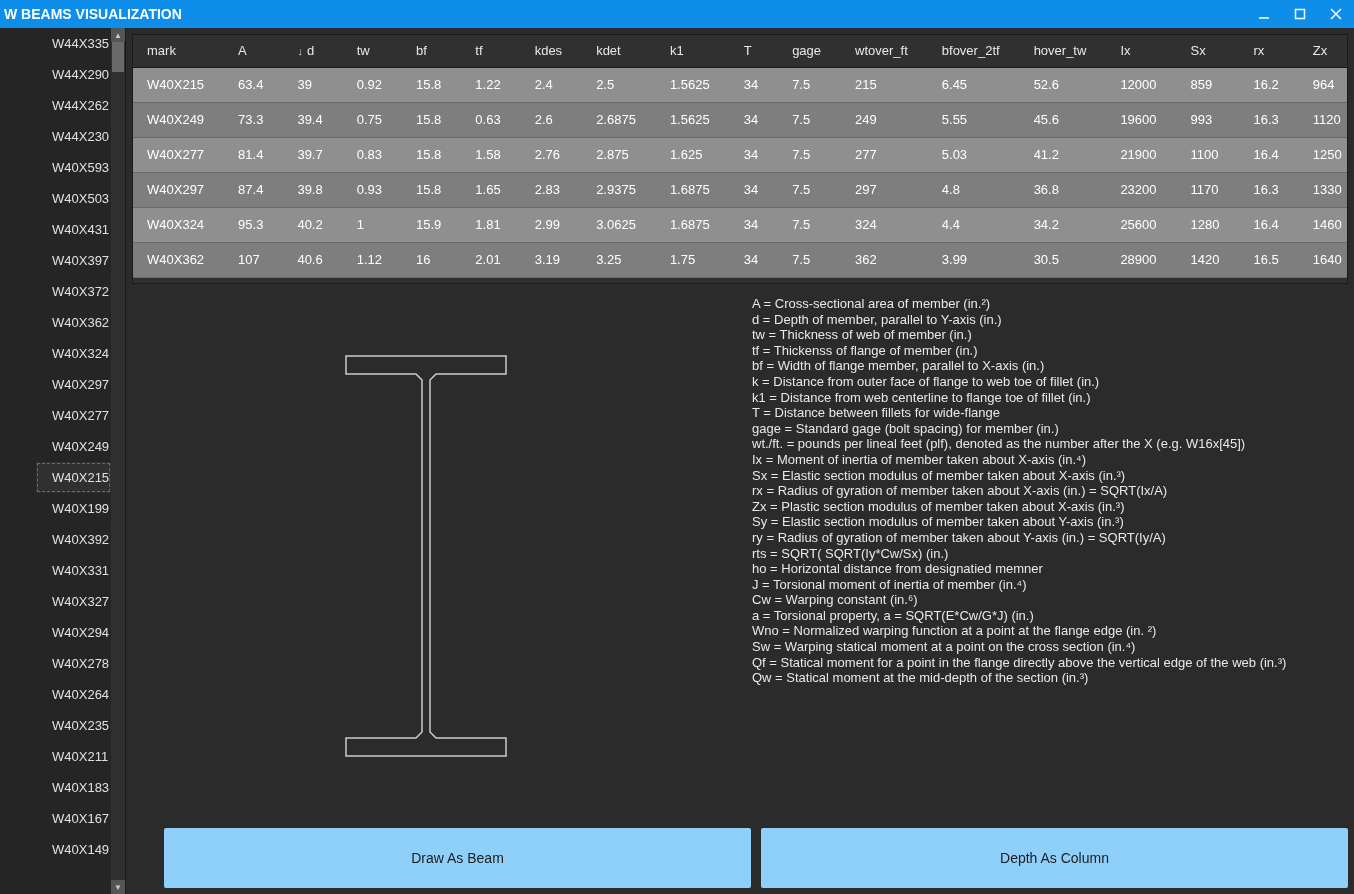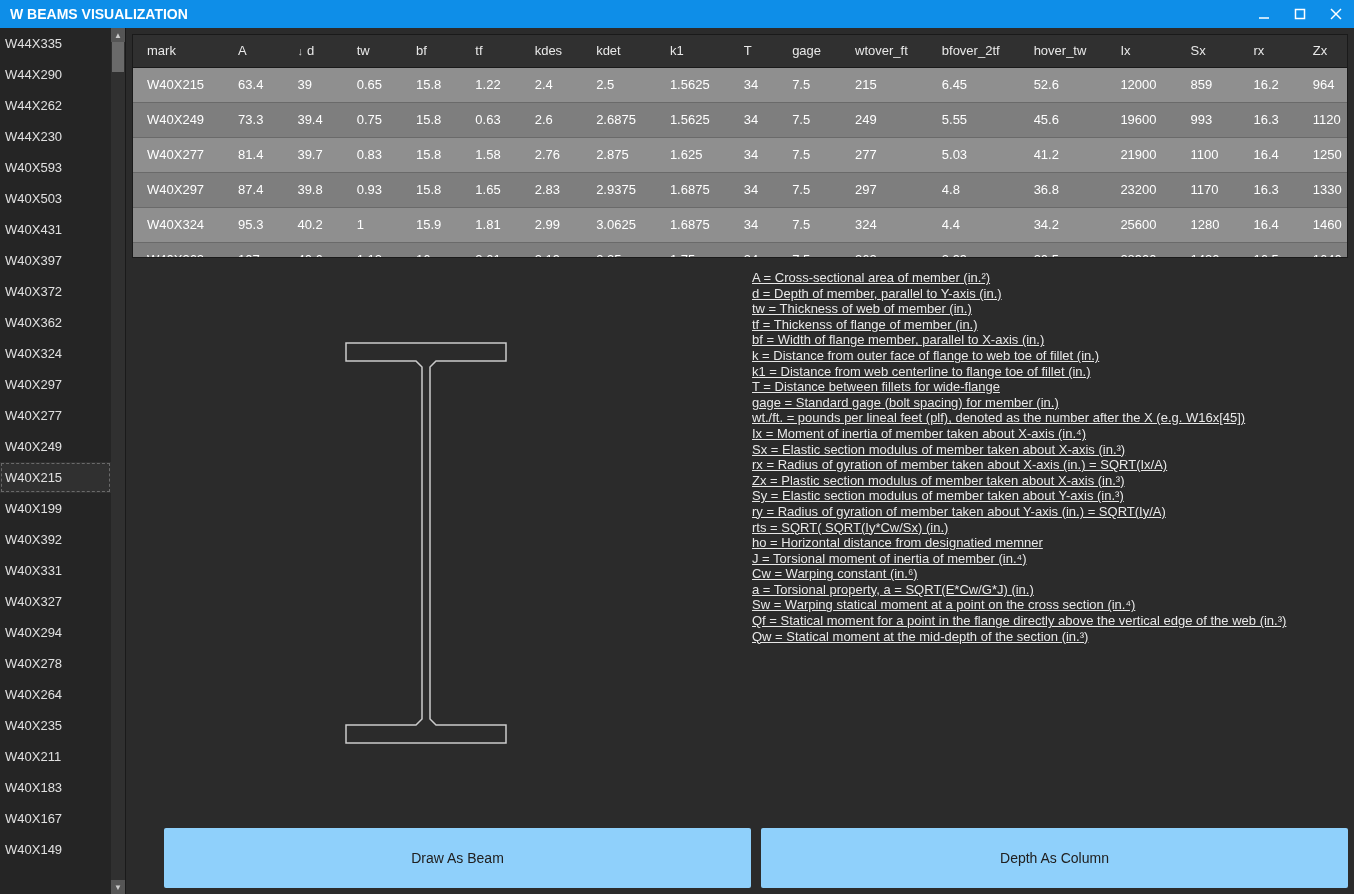--- a/index.html
+++ b/index.html
@@ -1,46 +1,46 @@
 <!DOCTYPE html>
 <html><head>
 <meta charset="utf-8">
 <style>
 * { margin: 0; padding: 0; box-sizing: border-box; font-family: "Segoe UI", Arial, sans-serif; }
 body { background: #2b2b2b; color: #e8e8e8; width: 1354px; height: 894px; overflow: hidden; display: flex; flex-direction: column; }
 
-.titlebar { background: #0e8ee8; height: 28px; display: flex; align-items: center; padding-left: 10px; color: #fff; font-size: 14px; font-weight: 600; }
+.titlebar { background: #0e8ee8; height: 28px; display: flex; align-items: center; padding-left: 4px; color: #fff; font-size: 14px; font-weight: 600; }
 .titlebar .spacer { flex: 1; }
 .titlebar .winbtn { width: 36px; height: 28px; display: flex; align-items: center; justify-content: center; font-size: 12px; cursor: pointer; }
 .titlebar .winbtn svg { width: 12px; height: 12px; }
 
 .app-body { flex: 1; display: flex; overflow: hidden; }
 
 .sidebar-wrap { width: 126px; display: flex; background: #252525; border-right: 1px solid #1a1a1a; }
 .sidebar { flex: 1; overflow-y: auto; scrollbar-width: none; }
 .sidebar-scroll { width: 14px; display: flex; flex-direction: column; align-items: center; background: #303030; }
 .sidebar-scroll .sbtn { width: 14px; height: 14px; background: #555; display: flex; align-items: center; justify-content: center; font-size: 8px; color: #ccc; cursor: pointer; }
 .sidebar-scroll .track { flex: 1; width: 14px; position: relative; }
 .sidebar-scroll .thumb { position: absolute; top: 0; left: 1px; width: 12px; height: 30px; background: #6a6a6a; }
-.sidebar-item { height: 31px; line-height: 31px; padding-left: 5px; font-size: 13px; color: #e0e0e0; cursor: pointer; }
+.sidebar-item { height: 31px; line-height: 31px; padding-left: 16px; font-size: 13px; color: #e0e0e0; cursor: pointer; margin-left: 36px; }
 .sidebar-item.selected { background: #303030; outline: 1px dashed #6a6a6a; outline-offset: -2px; }
 
 .main { flex: 1; display: flex; flex-direction: column; padding: 6px 6px 6px 6px; gap: 6px; overflow: hidden; }
 
-.table-wrap { height: 224px; display: flex; flex-direction: column; background: #303030; border: 1px solid #1a1a1a; }
+.table-wrap { height: 250px; display: flex; flex-direction: column; background: #303030; border: 1px solid #1a1a1a; }
 .table-scroll { overflow: auto; flex: 1; scrollbar-width: thin; scrollbar-color: #6a6a6a #303030; }
 table { border-collapse: collapse; min-width: 100%; table-layout: auto; }
 th, td { white-space: nowrap; text-align: left; font-size: 13px; padding: 0 20px 0 14px; }
 th { height: 32px; background: #303030; position: sticky; top: 0; color: #e8e8e8; font-weight: 400; border-bottom: 1px solid #1a1a1a; }
 th .sort-arrow { font-size: 11px; color: #ccc; margin-right: 4px; }
 tbody tr { height: 35px; background: #8f8f8f; color: #fff; }
 tbody tr:nth-child(even) { background: #7e7e7e; }
 tbody td { border-bottom: 1px solid #6a6a6a; }
 
-.lower { flex: 1; display: flex; gap: 28px; overflow: hidden; text-decoration: underline; }
+.lower { flex: 1; display: flex; gap: 28px; overflow: hidden; }
 .beam-view { flex: 1; display: flex; align-items: center; justify-content: center; }
 .beam-svg { width: 200px; height: 440px; }
 
 .legend { width: 600px; padding: 6px 4px 0 4px; font-size: 13px; line-height: 1.2; color: #e8e8e8; overflow-y: auto; }
 .legend div { white-space: nowrap; }
 
 .buttons { display: flex; gap: 10px; height: 60px; margin-left: 32px; }
 .btn { flex: 1; background: #8fd0fb; color: #202020; border: none; font-size: 14px; cursor: pointer; border-radius: 2px; }
 </style>
 </head>
@@ -131,21 +131,21 @@
                 <th><span>Sx</span></th>
                 <th><span>rx</span></th>
                 <th><span>Zx</span></th>
               </tr>
             </thead>
           <tbody id="tbody">
               <tr>
                 <td>W40X215</td>
                 <td>63.4</td>
                 <td>39</td>
-                <td>0.65</td>
+                <td>0.92</td>
                 <td>15.8</td>
                 <td>1.22</td>
                 <td>2.4</td>
                 <td>2.5</td>
                 <td>1.5625</td>
                 <td>34</td>
                 <td>7.5</td>
                 <td>215</td>
                 <td>6.45</td>
                 <td>52.6</td>
@@ -280,20 +280,21 @@
           <div>Sx = Elastic section modulus of member taken about X-axis (in.³)</div>
           <div>rx = Radius of gyration of member taken about X-axis (in.) = SQRT(Ix/A)</div>
           <div>Zx = Plastic section modulus of member taken about X-axis (in.³)</div>
           <div>Sy = Elastic section modulus of member taken about Y-axis (in.³)</div>
           <div>ry = Radius of gyration of member taken about Y-axis (in.) = SQRT(Iy/A)</div>
           <div>rts = SQRT( SQRT(Iy*Cw/Sx) (in.)</div>
           <div>ho = Horizontal distance from designatied memner</div>
           <div>J = Torsional moment of inertia of member (in.⁴)</div>
           <div>Cw = Warping constant (in.⁶)</div>
           <div>a = Torsional property, a = SQRT(E*Cw/G*J) (in.)</div>
+          <div>Wno = Normalized warping function at a point at the flange edge (in. ²)</div>
           <div>Sw = Warping statical moment at a point on the cross section (in.⁴)</div>
           <div>Qf = Statical moment for a point in the flange directly above the vertical edge of the web (in.³)</div>
           <div>Qw = Statical moment at the mid-depth of the section (in.³)</div>
         </div>
     </div>
 
     <div class="buttons">
       <button class="btn">Draw As Beam</button>
       <button class="btn">Depth As Column</button>
     </div>

